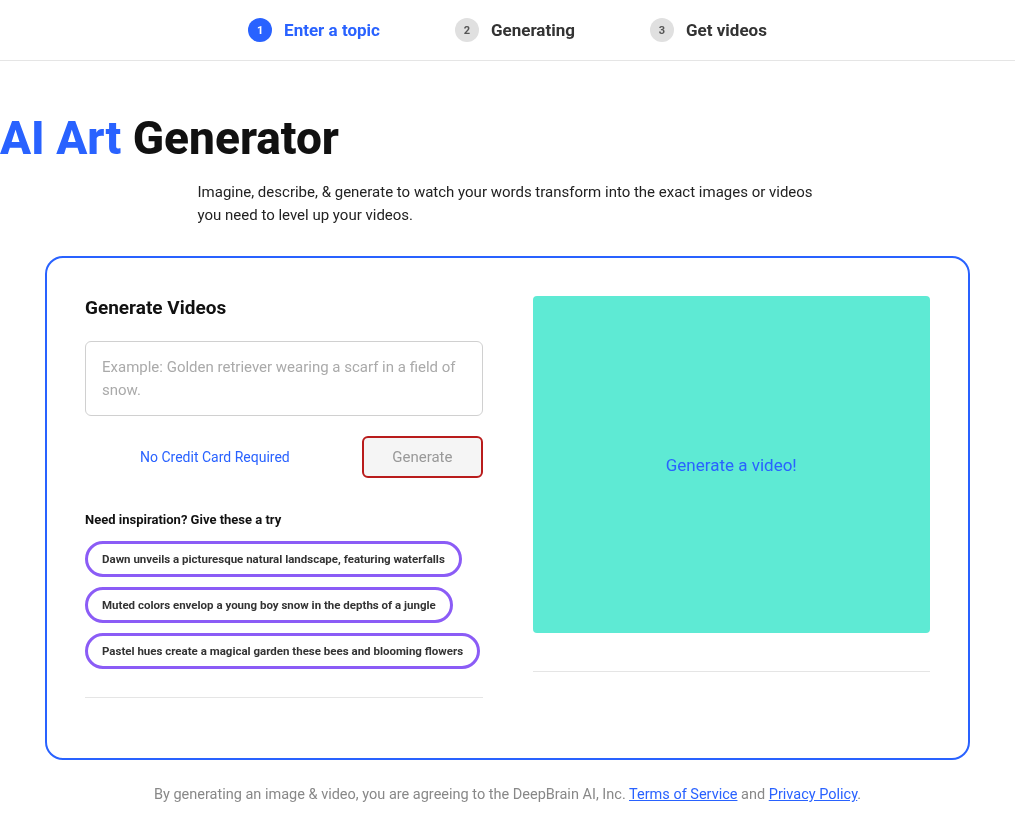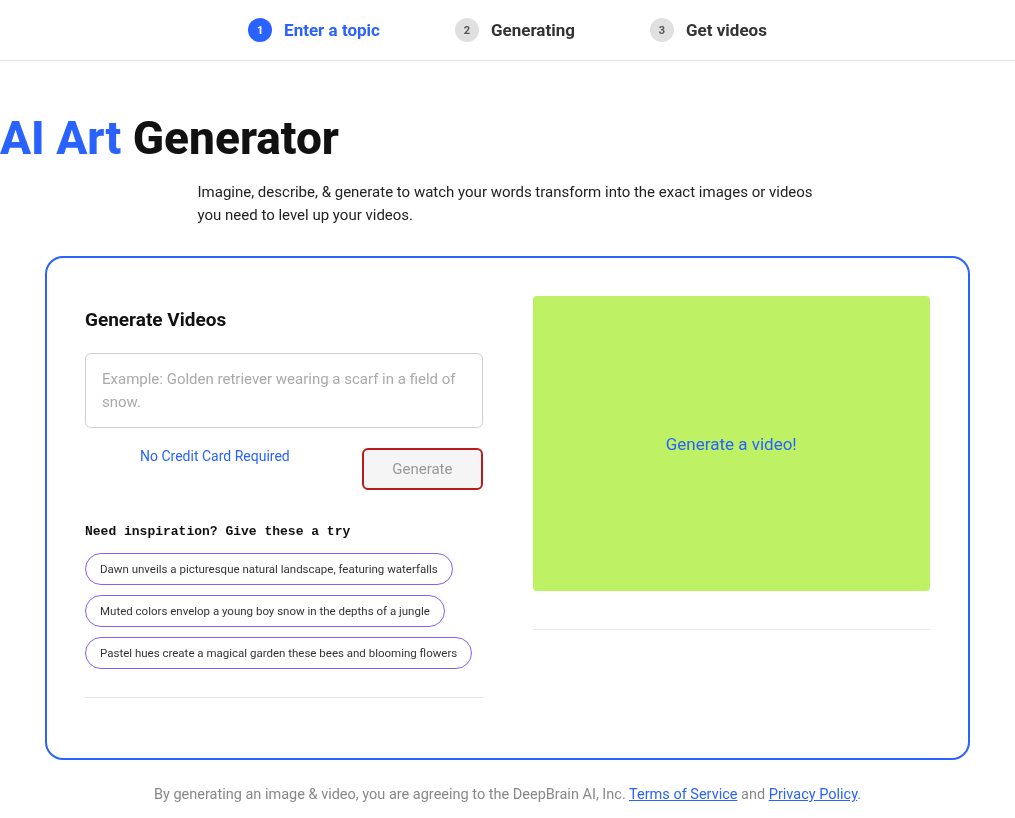--- a/index.html
+++ b/index.html
@@ -80,21 +80,20 @@
       margin: 30px 45px 0;
       border: 2px solid #2962ff;
       border-radius: 18px;
       padding: 38px 38px 60px;
       display: flex;
       gap: 50px;
     }
     .col-left {
       flex: 1;
       min-width: 0;
-      margin-top: 12px;
     }
     .col-right {
       flex: 1;
       min-width: 0;
     }
     .section-title {
       font-size: 19px;
       font-weight: 700;
       color: #111;
       margin-bottom: 22px;
@@ -109,20 +108,21 @@
       min-height: 70px;
       width: 100%;
       resize: none;
       font-family: inherit;
     }
     .prompt-box::placeholder {
       color: #aaa;
     }
     .row-actions {
       display: flex;
+      align-items: center;
       justify-content: space-between;
       margin-top: 16px;
     }
     .no-cc {
       font-size: 14px;
       color: #2962ff;
       margin-left: 55px;
     }
     .gen-btn {
       border: 2px solid #b91c1c;
@@ -133,42 +133,42 @@
       border-radius: 6px;
       cursor: pointer;
       font-family: inherit;
     }
     .insp-title {
       font-size: 13px;
       font-weight: 700;
       color: #111;
       margin-top: 34px;
       margin-bottom: 14px;
-      font-family: Liberation Mono, monospace;
     }
     .chip {
       display: inline-block;
-      border: 1px solid #8b5cf6;
+      border: 3px solid #8b5cf6;
       border-radius: 20px;
       padding: 8px 14px;
       font-size: 11.5px;
       color: #333;
       margin-bottom: 10px;
       cursor: pointer;
       background: #fff;
+      font-weight: bold;
     }
     .divider {
       border: none;
       border-top: 1px solid #e5e5e5;
       margin-top: 18px;
     }
     .preview {
-      background: #bef264;
+      background: #5eead4;
       border-radius: 4px;
-      height: 295px;
+      height: 337px;
       display: flex;
       align-items: center;
       justify-content: center;
       color: #2962ff;
       font-size: 17px;
     }
     .divider-right {
       border: none;
       border-top: 1px solid #e5e5e5;
       margin-top: 38px;

